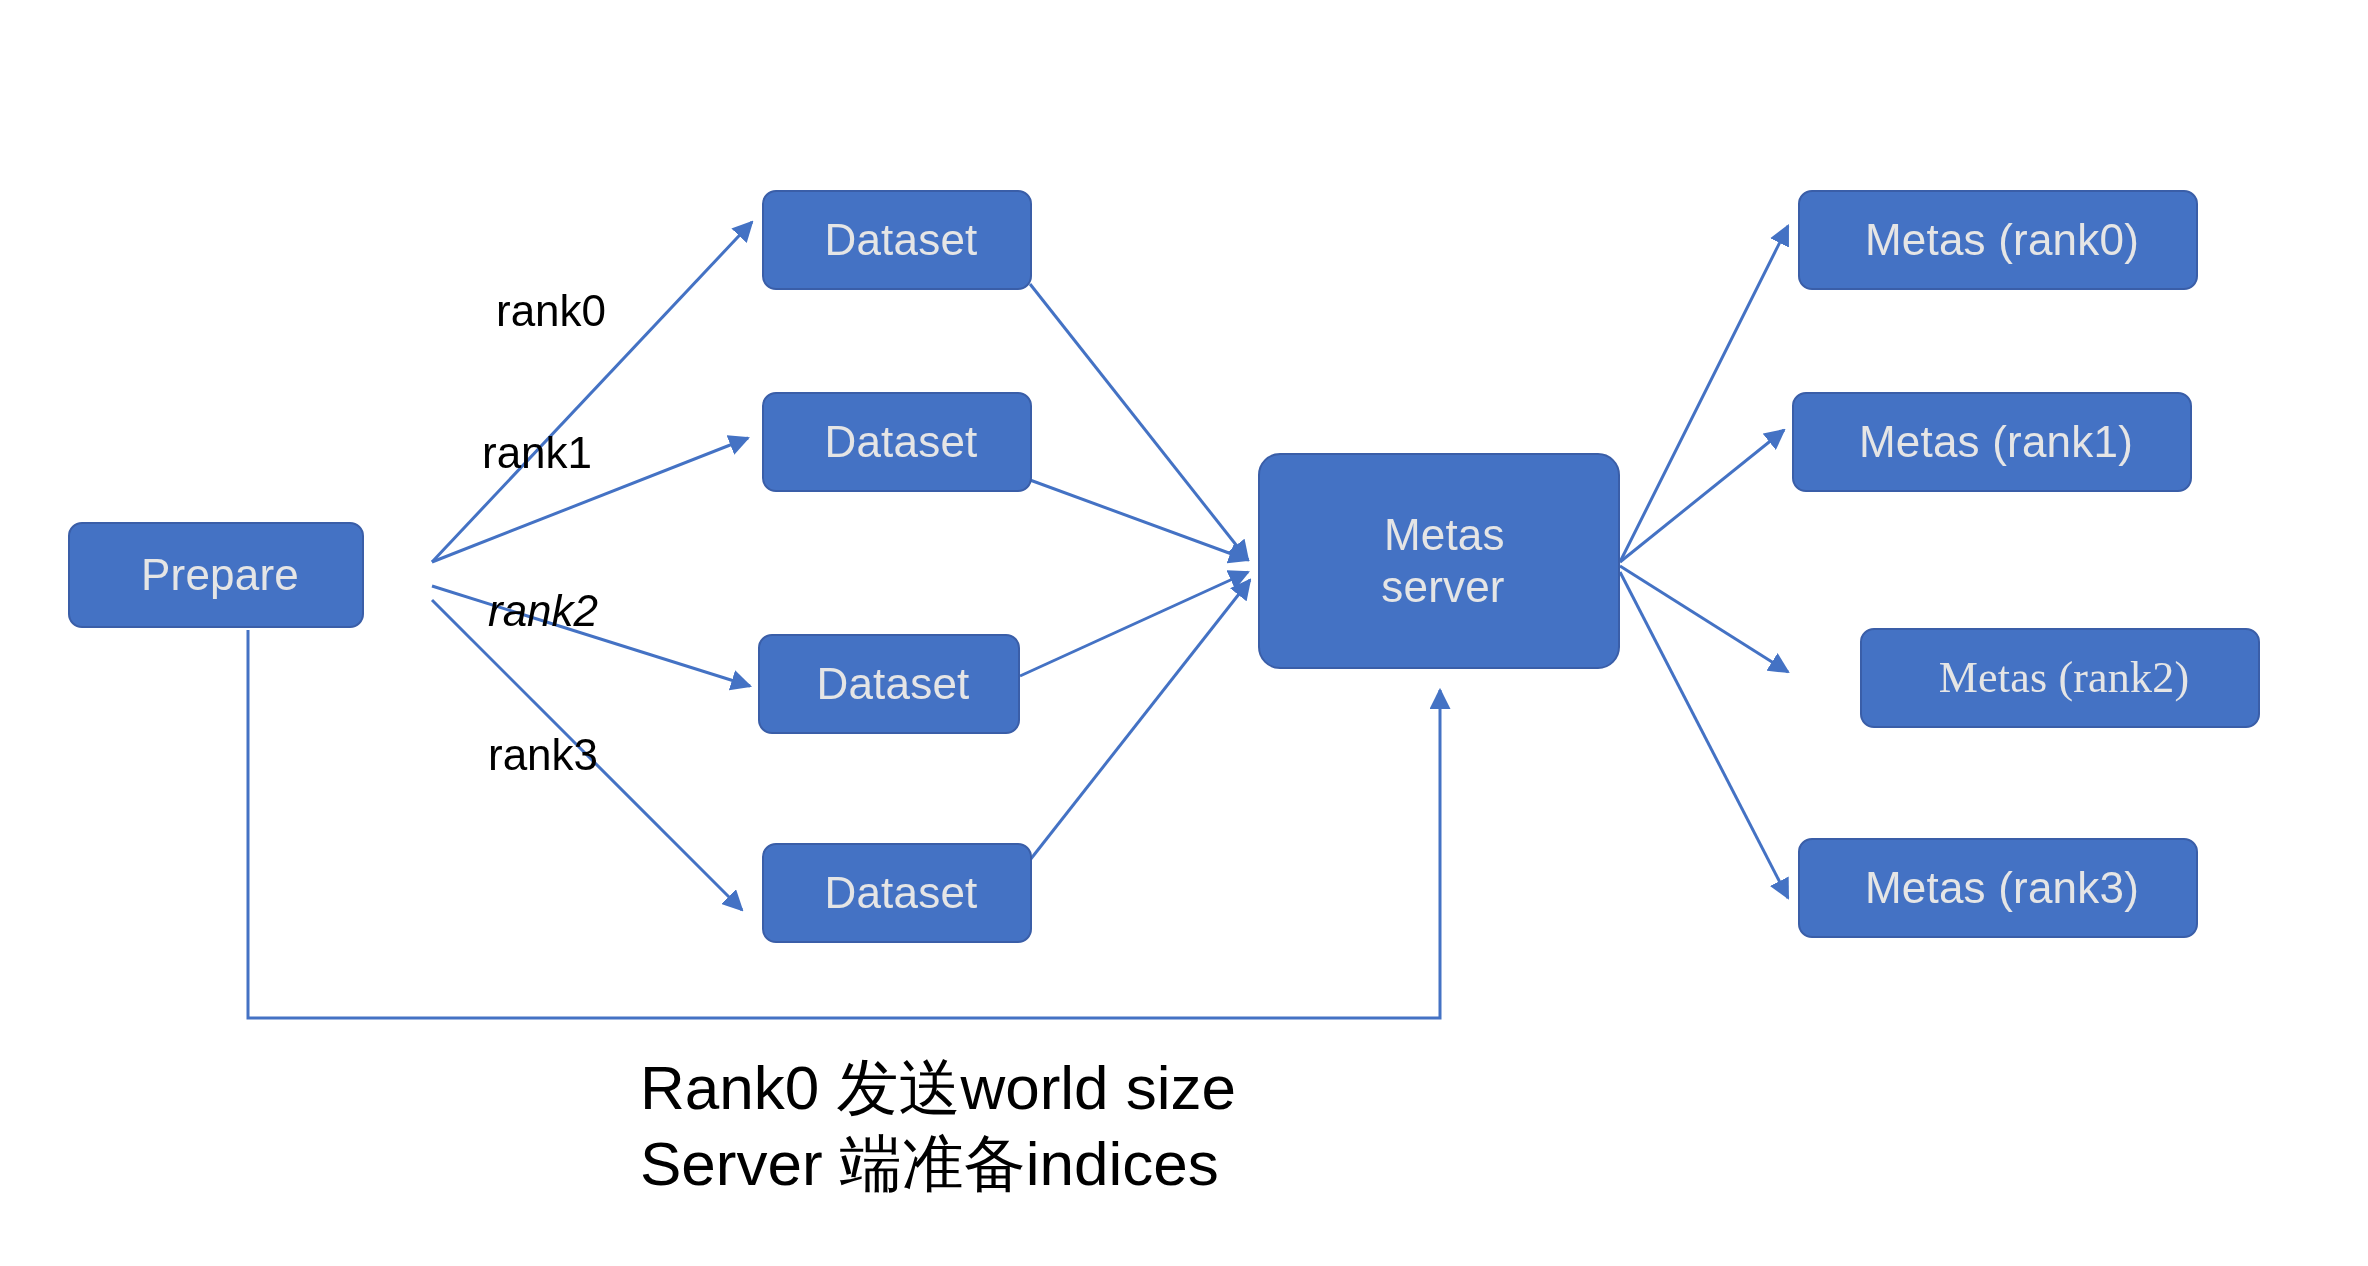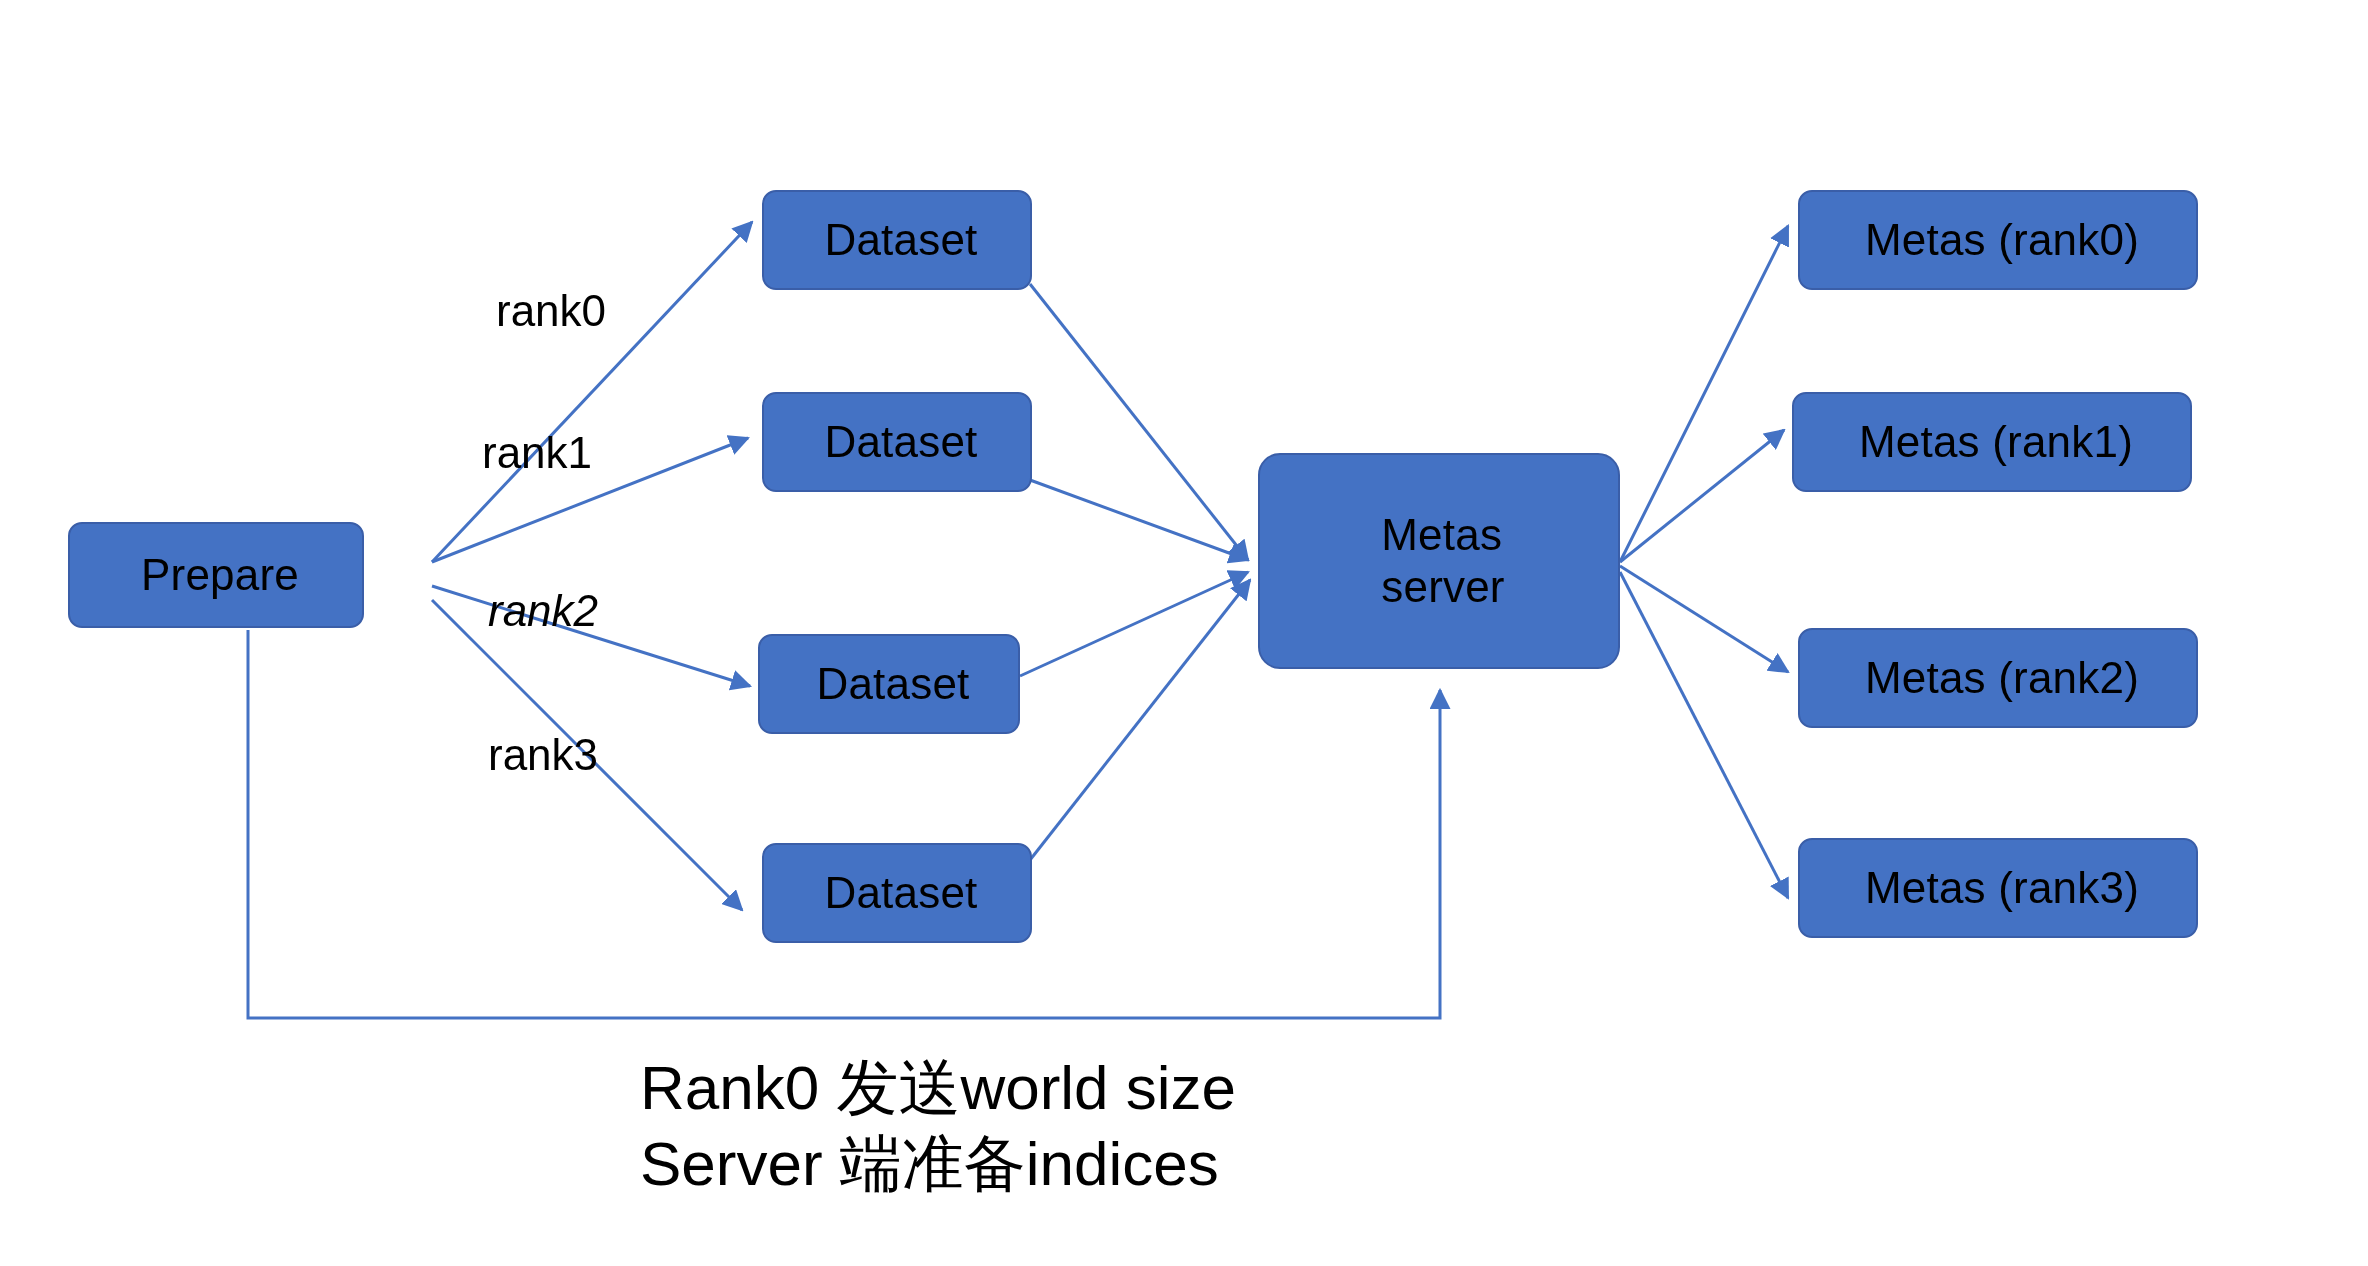--- a/index.html
+++ b/index.html
@@ -20,25 +20,25 @@
     left: 0;
     top: 0;
     width: 2368px;
     height: 1266px;
   }
   .node {
     position: absolute;
     background: #4472C4;
     border: 2px solid #3A5EA8;
     border-radius: 14px;
-    color: #000000;
+    color: #e5e5e5;
     display: flex;
     align-items: center;
     justify-content: center;
-    text-align: left;
+    text-align: right;
     box-sizing: border-box;
     line-height: 1.18;
     letter-spacing: 0.2px;
     z-index: 3;
     padding-left: 8px;
   }
   .node-label {
     display: block;
     white-space: pre-line;
   }
@@ -58,21 +58,21 @@
     left: 1258px; top: 453px; width: 362px; height: 216px;
     font-size: 44px;
     border-radius: 22px;
   }
   .node-metas-out {
     width: 400px; height: 100px;
     font-size: 44px;
   }
   #node-metas-rank0 { left: 1798px; top: 190px; }
   #node-metas-rank1 { left: 1792px; top: 392px; }
-  #node-metas-rank2 { left: 1798px; top: 628px; }
+  #node-metas-rank2 { left: 1860px; top: 628px; font-family: Liberation Serif, serif; }
   #node-metas-rank3 { left: 1798px; top: 838px; }
 
   .edge-label {
     position: absolute;
     color: #000000;
     font-size: 44px;
     white-space: nowrap;
     z-index: 4;
   }
   #label-rank0 { left: 488px; top: 286px; margin-left: 8px; }

